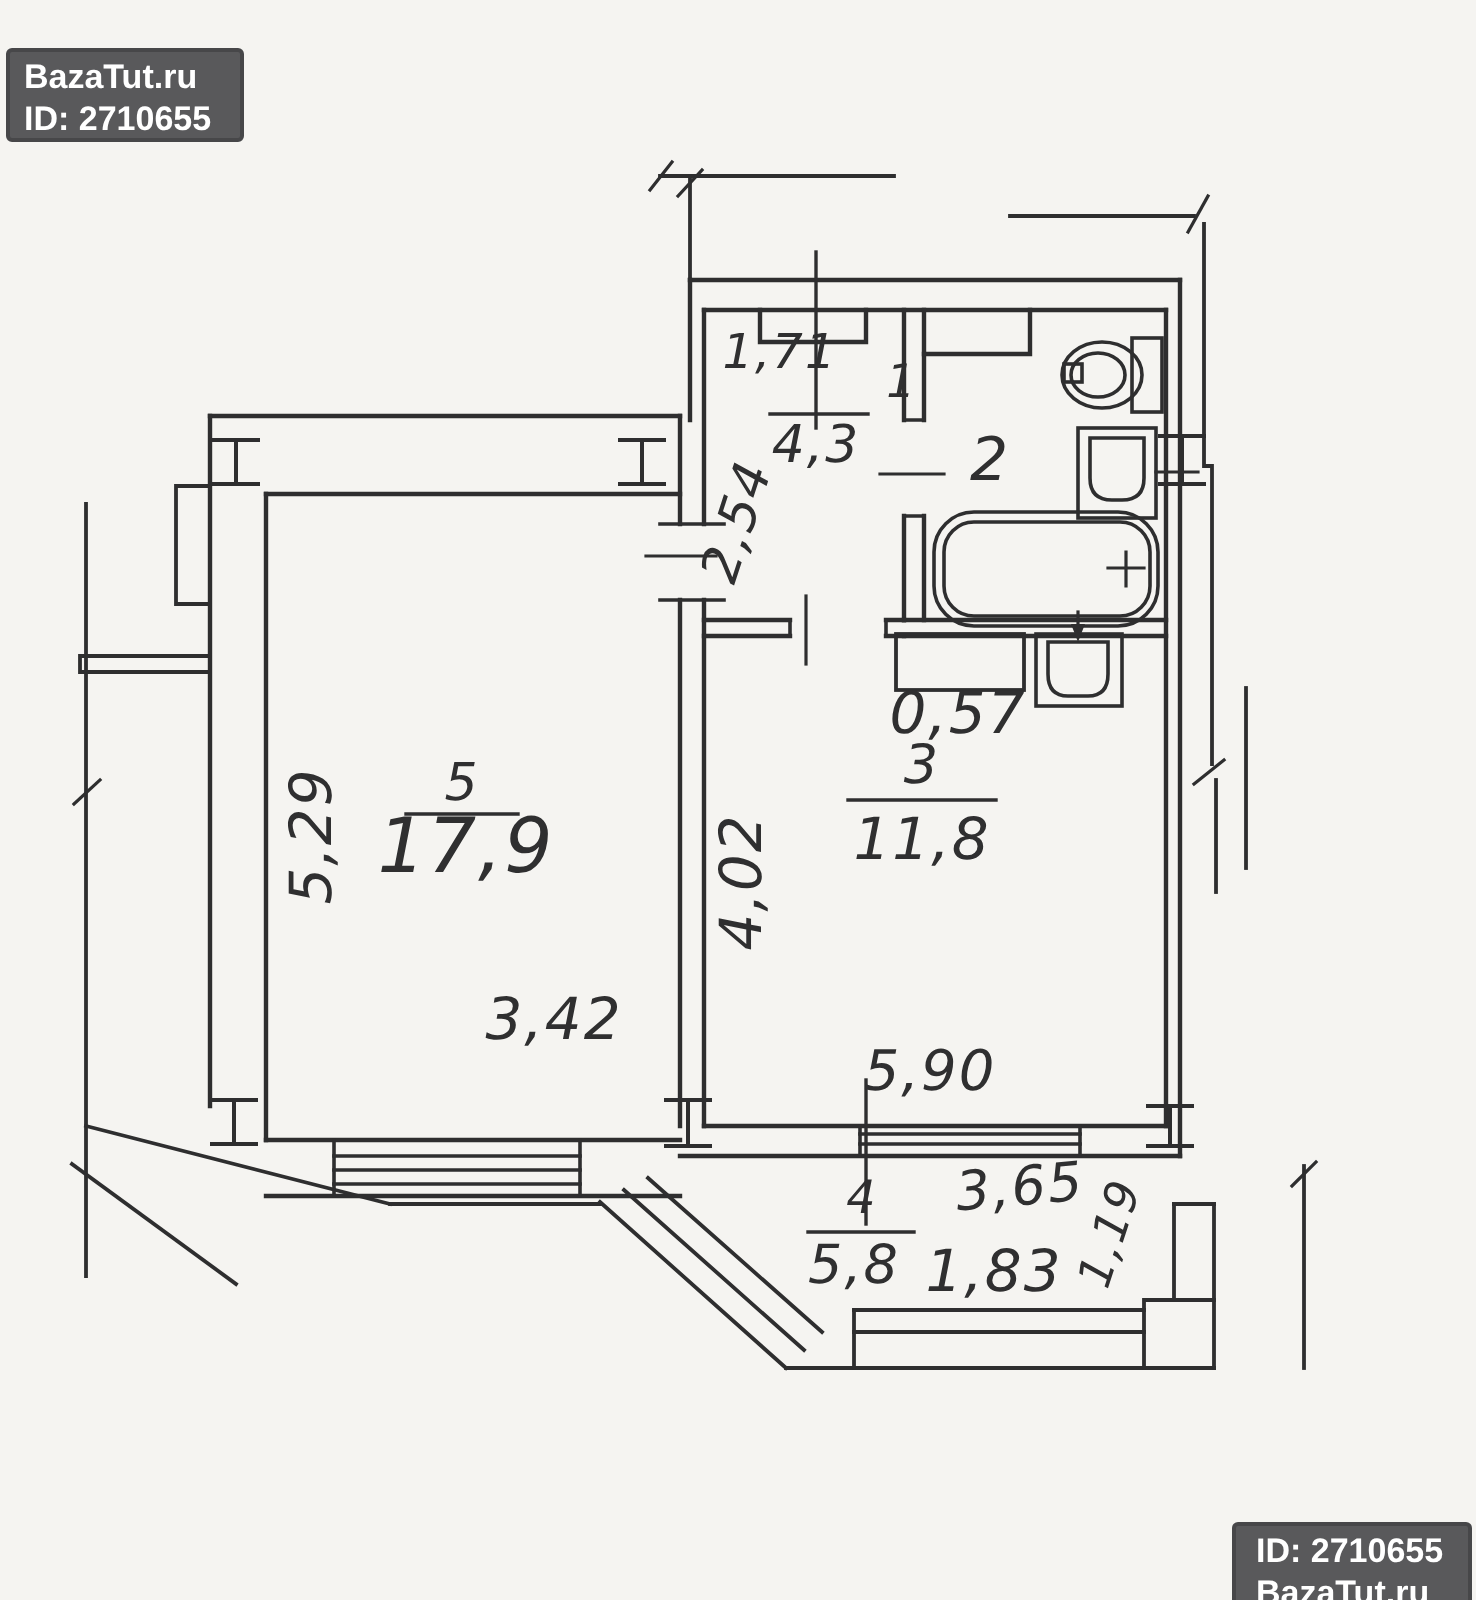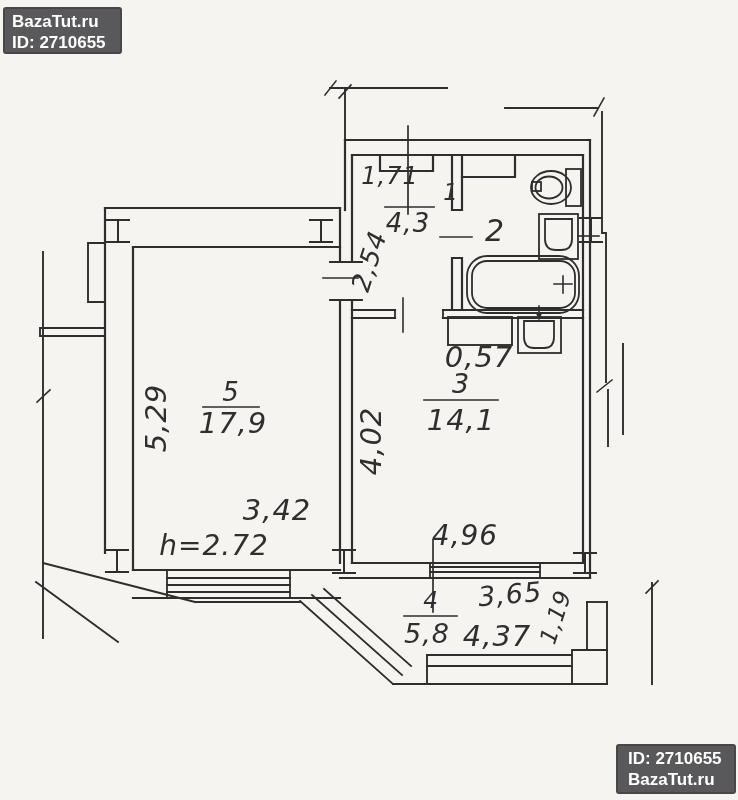--- a/index.html
+++ b/index.html
@@ -26,20 +26,21 @@
     background:#59595b;
     border:2px solid #474749;
     border-radius:3px;
     color:#fff;
     font-family:"Liberation Sans",sans-serif;
     font-size:17px;
     font-weight:600;
     line-height:21px;
     padding:2px 0 2px 7px;
     box-sizing:border-box;
+    margin-top:17px;
   }
   .badge-top{left:3px;top:7px;width:119px;height:47px;}
   .badge-bottom{left:616px;top:744px;width:120px;height:50px;padding-left:10px;}
 </style>
 </head>
 <body>
 
 <div class="stage">
 
   <svg class="plan" width="738" height="800" viewBox="0 0 738 800" fill="none" stroke="#2e2e2f" stroke-width="2.2" stroke-linecap="square">
@@ -178,33 +179,32 @@
   <div class="lbl" style="left:390px;top:176px;font-size:24px">1,71</div>
   <div class="lbl" style="left:451px;top:192px;font-size:23px">1</div>
   <div class="lbl" style="left:408px;top:223px;font-size:26px">4,3</div>
   <div class="lbl r72" style="left:369px;top:261px;font-size:26px">2,54</div>
 
   <div class="lbl" style="left:495px;top:231px;font-size:30px">2</div>
   <div class="lbl" style="left:479px;top:357px;font-size:29px">0,57</div>
 
   <div class="lbl r90" style="left:156px;top:418px;font-size:29px">5,29</div>
   <div class="lbl" style="left:231px;top:392px;font-size:26px">5</div>
-  <div class="lbl" style="left:233px;top:423px;font-size:29px">17,9</div>
+  <div class="lbl" style="left:233px;top:423px;font-size:38px">17,9</div>
   <div class="lbl" style="left:277px;top:510px;font-size:29px">3,42</div>
-  <div class="lbl" style="left:214px;top:546px;font-size:28px">h=2.72</div>
 
   <div class="lbl r90" style="left:371px;top:441px;font-size:29px">4,02</div>
   <div class="lbl" style="left:461px;top:383px;font-size:27px">3</div>
-  <div class="lbl" style="left:461px;top:420px;font-size:29px">14,1</div>
-  <div class="lbl" style="left:465px;top:536px;font-size:28px">4,96</div>
+  <div class="lbl" style="left:461px;top:420px;font-size:29px">11,8</div>
+  <div class="lbl" style="left:465px;top:536px;font-size:28px">5,90</div>
 
   <div class="lbl" style="left:431px;top:600px;font-size:23px">4</div>
   <div class="lbl" style="left:427px;top:633px;font-size:27px">5,8</div>
   <div class="lbl r5" style="left:510px;top:594px;font-size:27px">3,65</div>
-  <div class="lbl" style="left:497px;top:636px;font-size:29px">4,37</div>
+  <div class="lbl" style="left:497px;top:636px;font-size:29px">1,83</div>
   <div class="lbl r72" style="left:556px;top:617px;font-size:23px">1,19</div>
 
   <div class="badge badge-top">
     <div>BazaTut.ru</div>
     <div>ID: 2710655</div>
   </div>
   <div class="badge badge-bottom">
     <div>ID: 2710655</div>
     <div>BazaTut.ru</div>
   </div>

